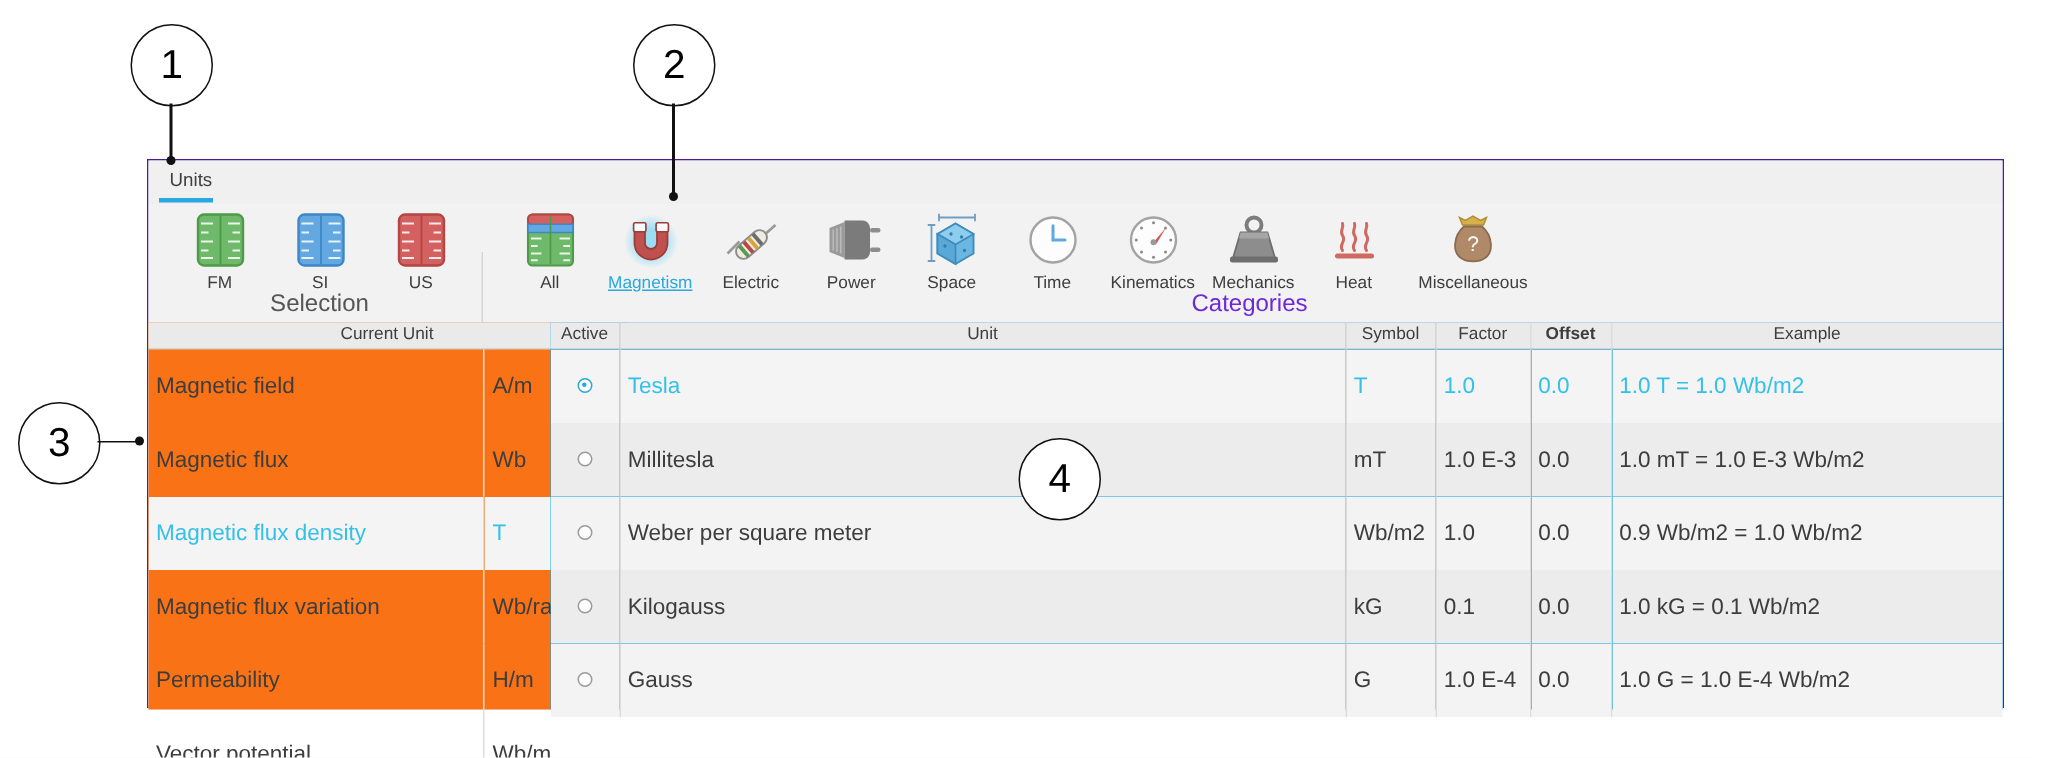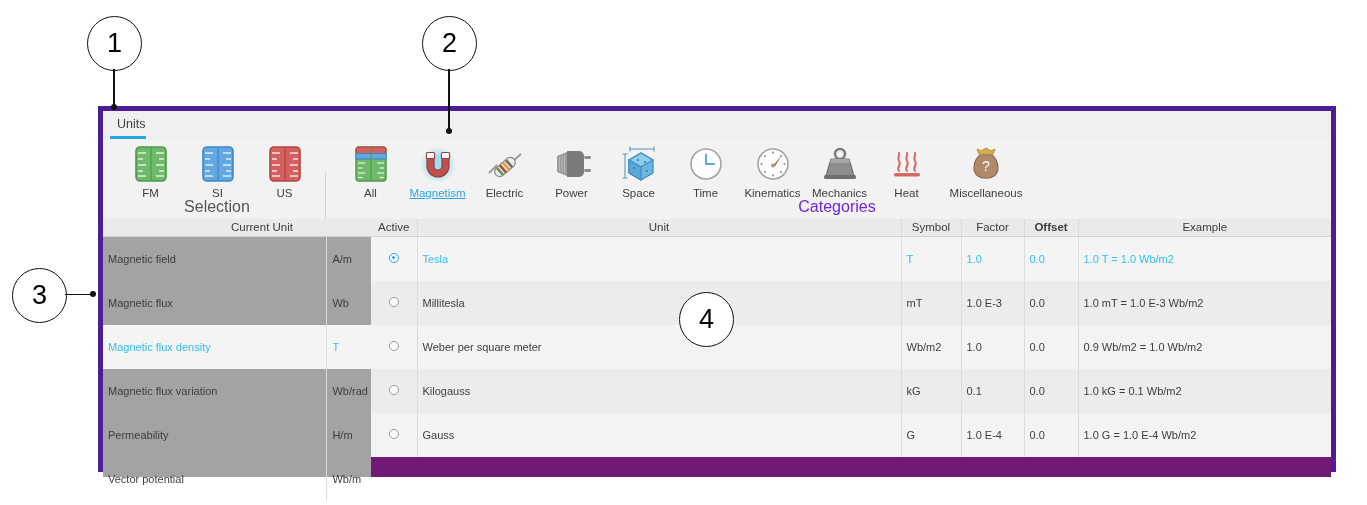--- a/index.html
+++ b/index.html
@@ -10,21 +10,21 @@
     font-family: "Liberation Sans", sans-serif;
   }
   #root { position: relative; width: 1367px; height: 505px; }
 
   
   .window {
     position: absolute;
     left: 98px; top: 106px;
     width: 1238px; height: 366px;
     background: #f0f0f0;
-    border: 5px solid #4c1d95;
+    border: 1px solid #4c1d95;
     box-sizing: border-box;
   }
 
   
   .tabstrip {
     position: absolute; left: 0; top: 0;
     width: 100%; height: 29px;
     background: #f0f0f0;
   }
   .tab {
@@ -82,49 +82,49 @@
 
   
   .panes {
     position: absolute; left: 0; top: 108px;
     width: 100%; height: 258px;
     background: #efefef;
   }
   .pane-left {
     position: absolute; left: 0; top: 0;
     width: 319px; height: 100%;
-    background: #a3a3a3;
+    background: #f97316;
     border-right: 1px solid #cfcfcf;
     box-sizing: border-box;
   }
   .pane-right {
     position: absolute; left: 268px; top: 0;
     right: 0; height: 100%;
-    background: #701a75;
+    background: #0ea5e9;
   }
 
   table.grid {
     border-collapse: collapse;
     width: 100%;
     table-layout: fixed;
   }
   table.grid th {
     background: #eaeaea;
     border-bottom: 1px solid #d2d2d2;
     border-right: 1px solid #dcdcdc;
     font-weight: normal;
     font-size: 11.5px;
     color: #3d3d3d;
     height: 17px;
     padding: 0 4px;
     box-sizing: border-box;
   }
   table.grid th:last-child { border-right: none; }
   table.grid td {
-    font-size: 11px;
+    font-size: 15px;
     color: #3d3d3d;
     height: 22.7px;
     padding: 16px 5px;
     border-right: 1px solid #dcdcdc;
     box-sizing: border-box;
     white-space: nowrap;
     overflow: hidden;
   }
   table.grid td:last-child { border-right: none; }
   tr.row-a td { background: #f3f3f3; }

